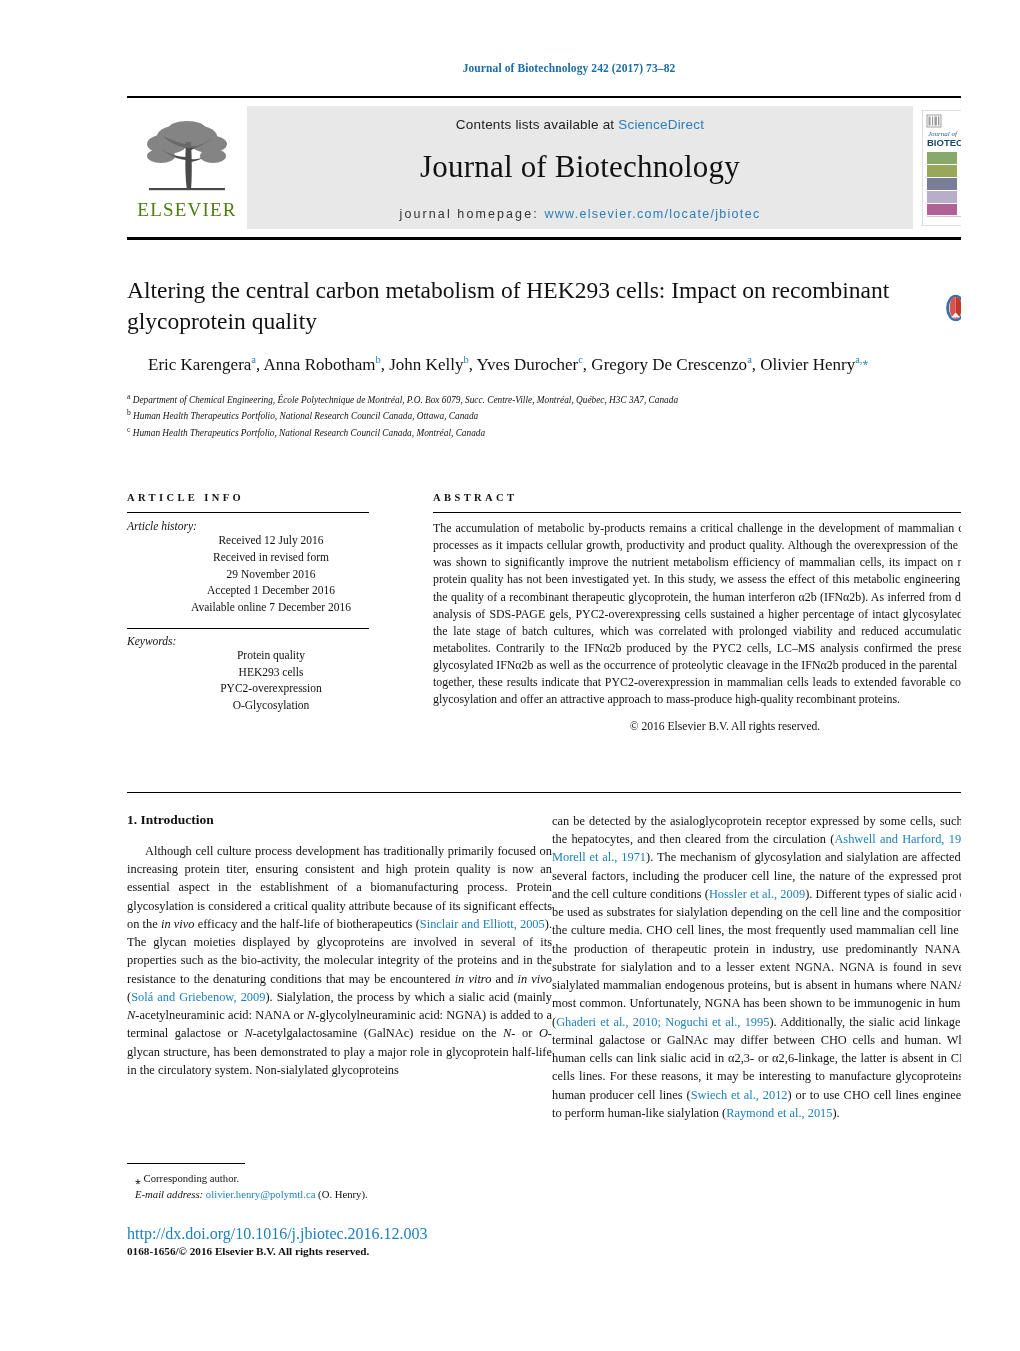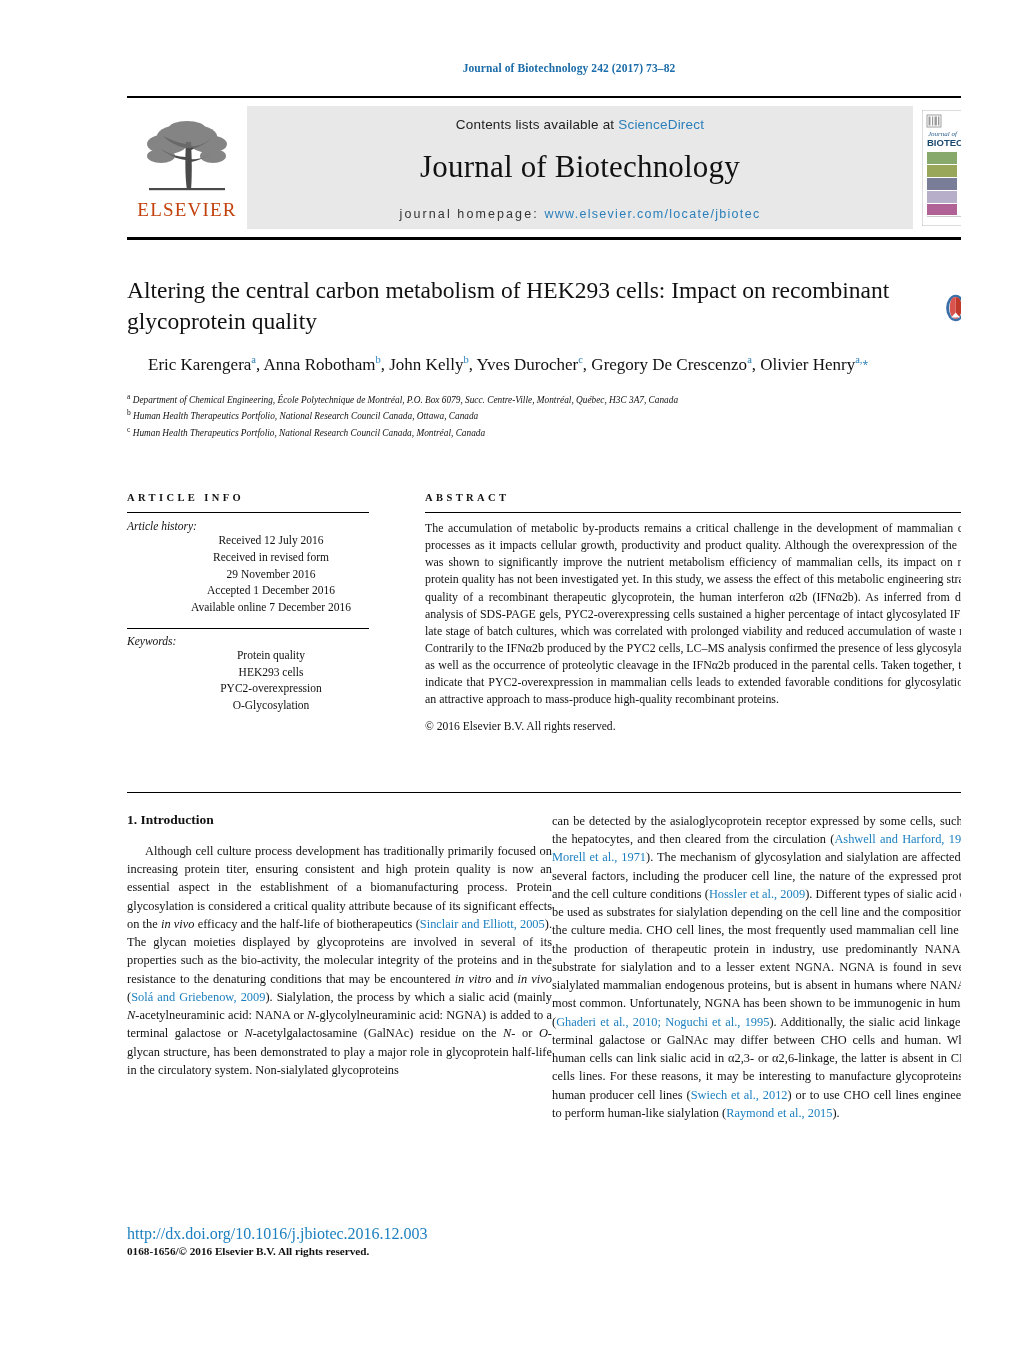--- a/index.html
+++ b/index.html
@@ -61,21 +61,21 @@
     align-items: center;
     justify-content: center;
     padding-top: 4px;
     box-sizing: border-box;
   }
   .tree-svg { display:block; }
   .elsevier-word {
     font-family: "Liberation Serif", serif;
     font-size: 19px;
     letter-spacing: 1.2px;
-    color: #c2410c;
+    color: #4d7c0f;
     font-weight: normal;
     margin-top: 1px;
   }
   .center-band {
     flex: 1 1 auto;
     background: #e8e8e8;
     margin: 8px 0 8px 0;
     display: flex;
     flex-direction: column;
     align-items: center;
@@ -166,20 +166,21 @@
     margin-left: 4px;
   }
 
   
   .info-abstract {
     position: absolute;
     top: 492px;
     left: 68px;
     width: 890px;
     display: flex;
+    gap: 8px;
   }
   .col-info { flex: 0 0 288px; }
   .col-abstract { flex: 1 1 auto; padding-left: 10px; }
 
   .section-head {
     font-family: "Liberation Serif", serif;
     font-weight: bold;
     font-size: 10.5px;
     letter-spacing: 3.4px;
     color: #111;
@@ -211,21 +212,21 @@
     text-align: center;
   }
   .abstract-body {
     font-family: "Liberation Serif", serif;
     font-size: 11.9px;
     line-height: 1.44;
     text-align: justify;
     color: #111;
   }
   .copyright {
-    text-align: left;
+    text-align: center;
     font-family: "Liberation Serif", serif;
     font-size: 11.6px;
     margin-top: 11px;
     color: #111;
   }
 
   .big-rule {
     position: absolute;
     top: 792px;
     left: 68px;
@@ -436,19 +437,31 @@
   <div class="body-cols">
     <div class="body-col">
       <h2 class="h2">1. Introduction</h2>
       <p>Although cell culture process development has traditionally primarily focused on increasing protein titer, ensuring consistent and high protein quality is now an essential aspect in the establishment of a biomanufacturing process. Protein glycosylation is considered a critical quality attribute because of its significant effects on the <em>in vivo</em> efficacy and the half-life of biotherapeutics (<span class="ref">Sinclair and Elliott, 2005</span>). The glycan moieties displayed by glycoproteins are involved in several of its properties such as the bio-activity, the molecular integrity of the proteins and in the resistance to the denaturing conditions that may be encountered <em>in vitro</em> and <em>in vivo</em> (<span class="ref">Solá and Griebenow, 2009</span>). Sialylation, the process by which a sialic acid (mainly <em>N</em>-acetylneuraminic acid: NANA or <em>N</em>-glycolylneuraminic acid: NGNA) is added to a terminal galactose or <em>N</em>-acetylgalactosamine (GalNAc) residue on the <em>N</em>- or <em>O</em>- glycan structure, has been demonstrated to play a major role in glycoprotein half-life in the circulatory system. Non-sialylated glycoproteins</p>
     </div>
     <div class="body-col">
       <p class="noindent">can be detected by the asialoglycoprotein receptor expressed by some cells, such as the hepatocytes, and then cleared from the circulation (<span class="ref">Ashwell and Harford, 1982; Morell et al., 1971</span>). The mechanism of glycosylation and sialylation are affected by several factors, including the producer cell line, the nature of the expressed protein and the cell culture conditions (<span class="ref">Hossler et al., 2009</span>). Different types of sialic acid can be used as substrates for sialylation depending on the cell line and the composition of the culture media. CHO cell lines, the most frequently used mammalian cell line for the production of therapeutic protein in industry, use predominantly NANA as substrate for sialylation and to a lesser extent NGNA. NGNA is found in several sialylated mammalian endogenous proteins, but is absent in humans where NANA is most common. Unfortunately, NGNA has been shown to be immunogenic in humans (<span class="ref">Ghaderi et al., 2010; Noguchi et al., 1995</span>). Additionally, the sialic acid linkage on terminal galactose or GalNAc may differ between CHO cells and human. While human cells can link sialic acid in α2,3- or α2,6-linkage, the latter is absent in CHO cells lines. For these reasons, it may be interesting to manufacture glycoproteins in human producer cell lines (<span class="ref">Swiech et al., 2012</span>) or to use CHO cell lines engineered to perform human-like sialylation (<span class="ref">Raymond et al., 2015</span>).</p>
     </div>
   </div>
 
+  <div class="footnote">
+    <div class="fn-rule"></div>
+    <div class="fn-line">
+      <span>⁎</span>
+      <span>Corresponding author.</span>
+    </div>
+    <div class="fn-line">
+      <em>E-mail address:</em>
+      <span class="ref">olivier.henry@polymtl.ca</span>
+      <span>(O. Henry).</span>
+    </div>
+  </div>
 
   <div class="doi-block">
     <span class="doi-link">http://dx.doi.org/10.1016/j.jbiotec.2016.12.003</span>
     <div class="issn-line">0168-1656/© 2016 Elsevier B.V. All rights reserved.</div>
   </div>
 
 </div>
 
 </body></html>

